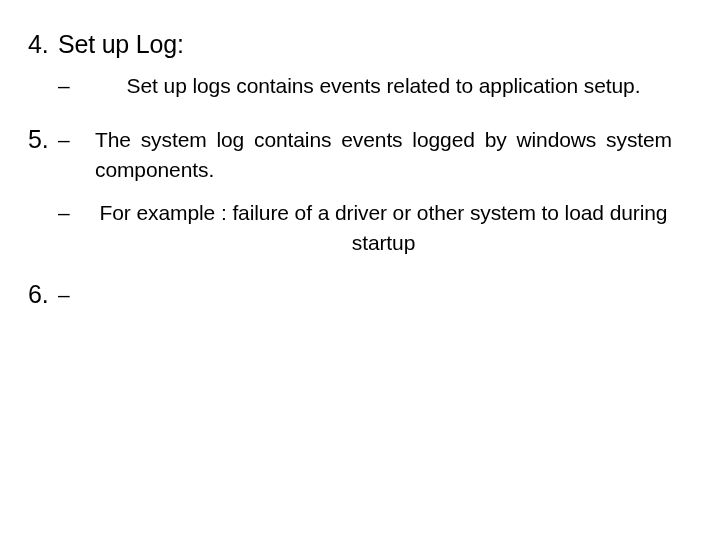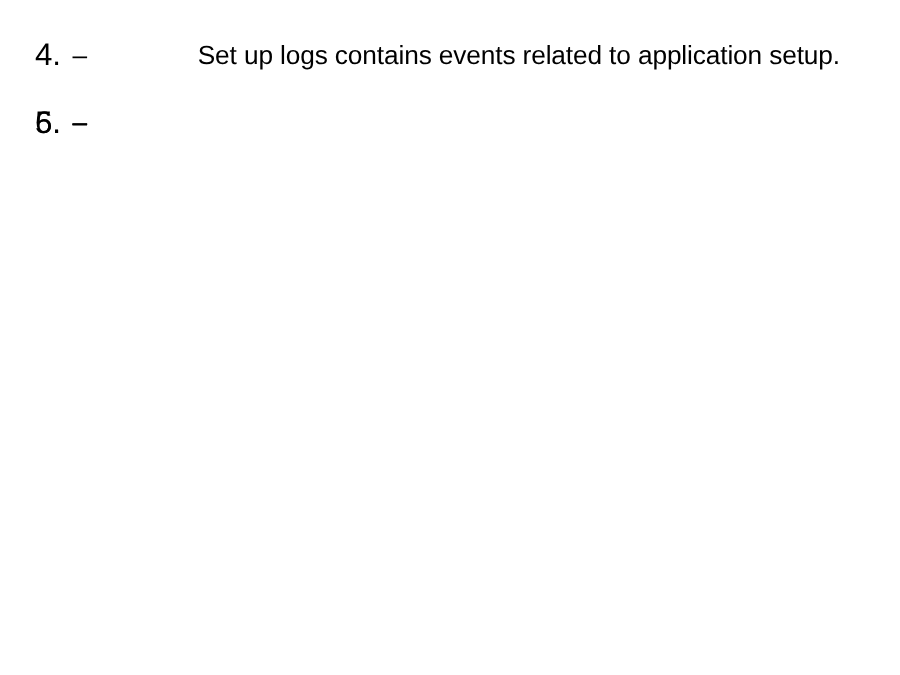--- a/index.html
+++ b/index.html
@@ -73,57 +73,60 @@
     line-height: 1.42;
   }
   .lvl2 .btext {
     display: block;
   }
   .lvl2.justify .btext {
     text-align: justify;
     text-align-last: left;
   }
   .lvl2.plain .btext {
-    text-align: right;
+    text-align: center;
   }
 
   
   .blk-h4  { margin-top: 30px; }
   .blk-b4  { margin-top: 13px; }
   .blk-h5  { margin-top: 24px; }
   .blk-b5a { margin-top: 15px; }
   .blk-b5b { margin-top: 14px; }
   .blk-h6  { margin-top: 22px; }
   .blk-b6  { margin-top: 16px; }
 </style>
 </head>
 <body>
 
 <div class="slide">
   <div class="content-body">
 
     <div class="lvl1 blk-h4">
       <span class="num">4.</span>
+      <span class="htext">Set up Log:</span>
     </div>
 
     <div class="lvl2 plain blk-b4">
       <span class="dash">–</span>
       <span class="btext">Set up logs contains events related to application setup.</span>
     </div>
 
     <div class="lvl1 blk-h5">
       <span class="num">5.</span>
     </div>
 
     <div class="lvl2 justify blk-b5a">
       <span class="dash">–</span>
+      <span class="btext">The system log contains events logged by windows system components.</span>
     </div>
 
     <div class="lvl2 plain blk-b5b">
       <span class="dash">–</span>
+      <span class="btext">For example : failure of a driver or other system to load during startup</span>
     </div>
 
     <div class="lvl1 blk-h6">
       <span class="num">6.</span>
     </div>
 
     <div class="lvl2 justify blk-b6">
       <span class="dash">–</span>
     </div>
 

